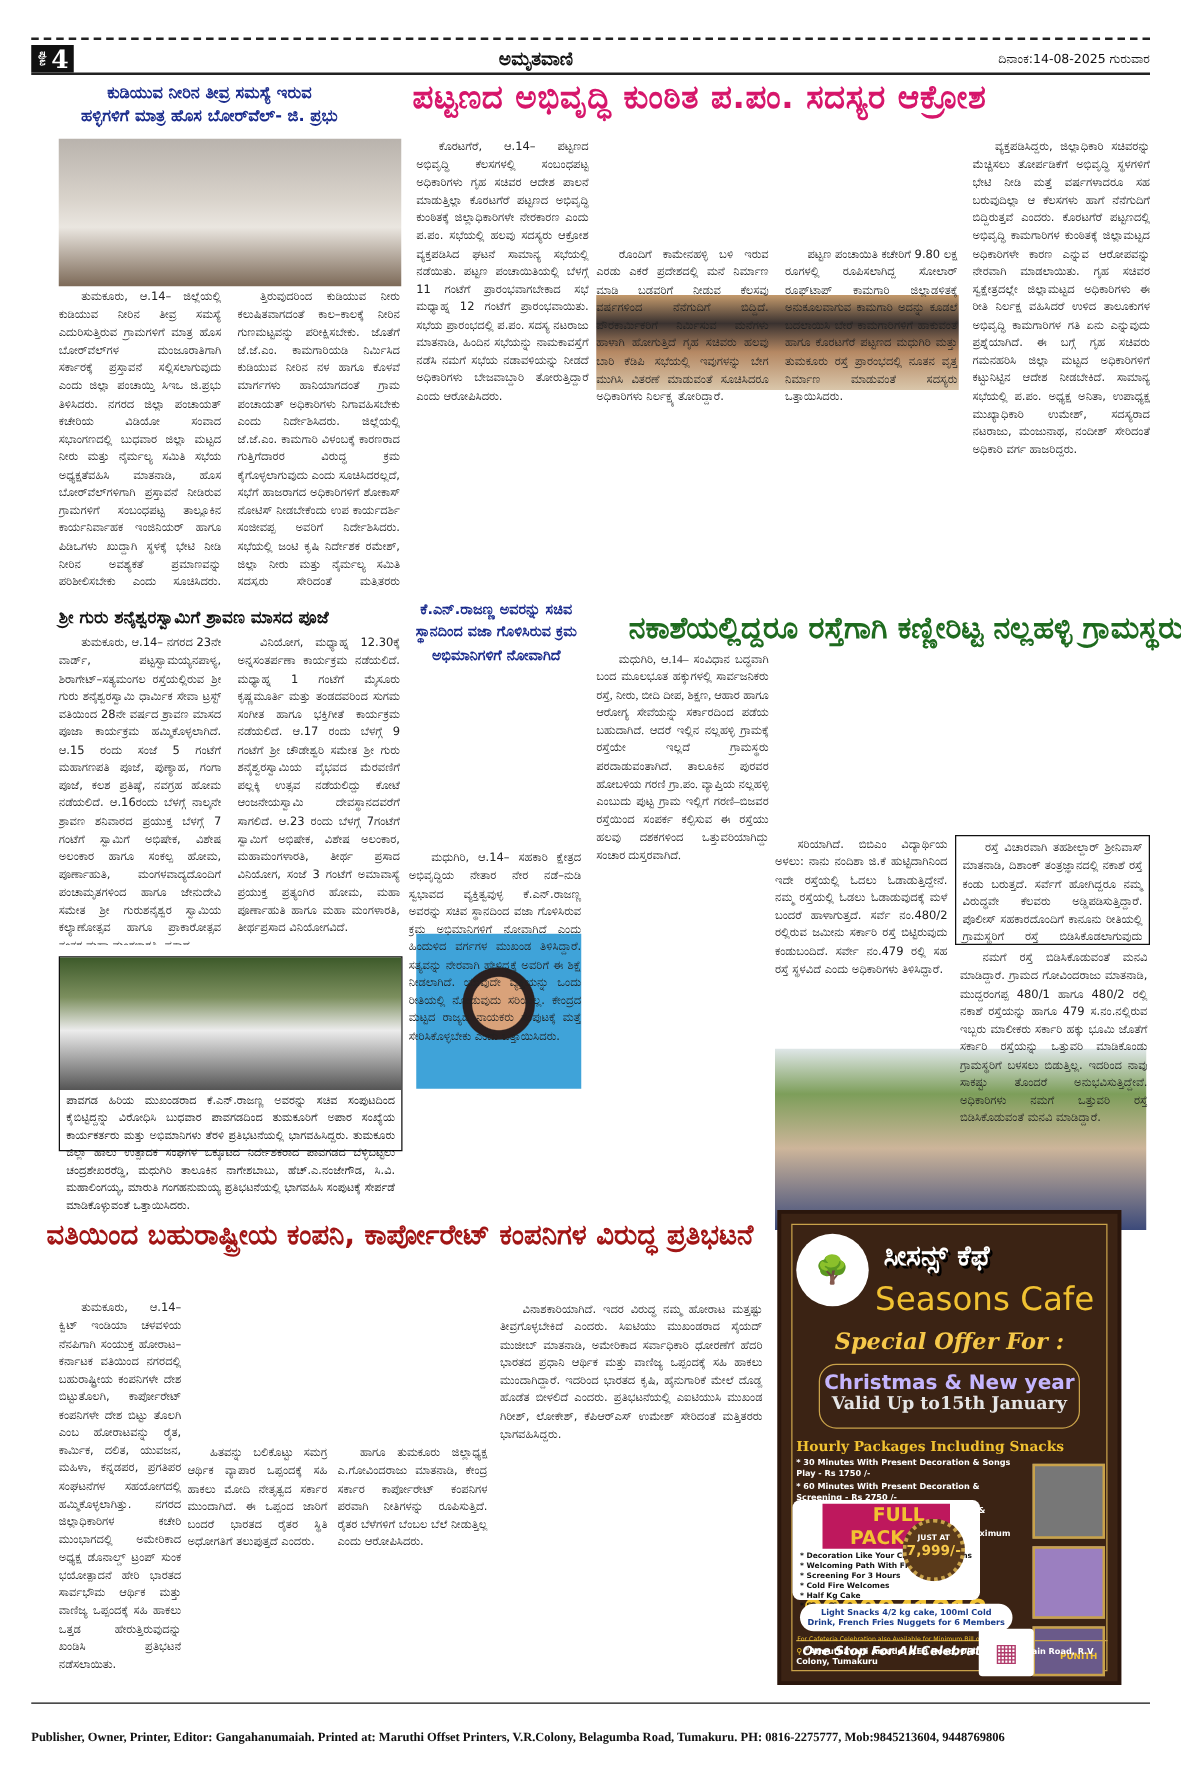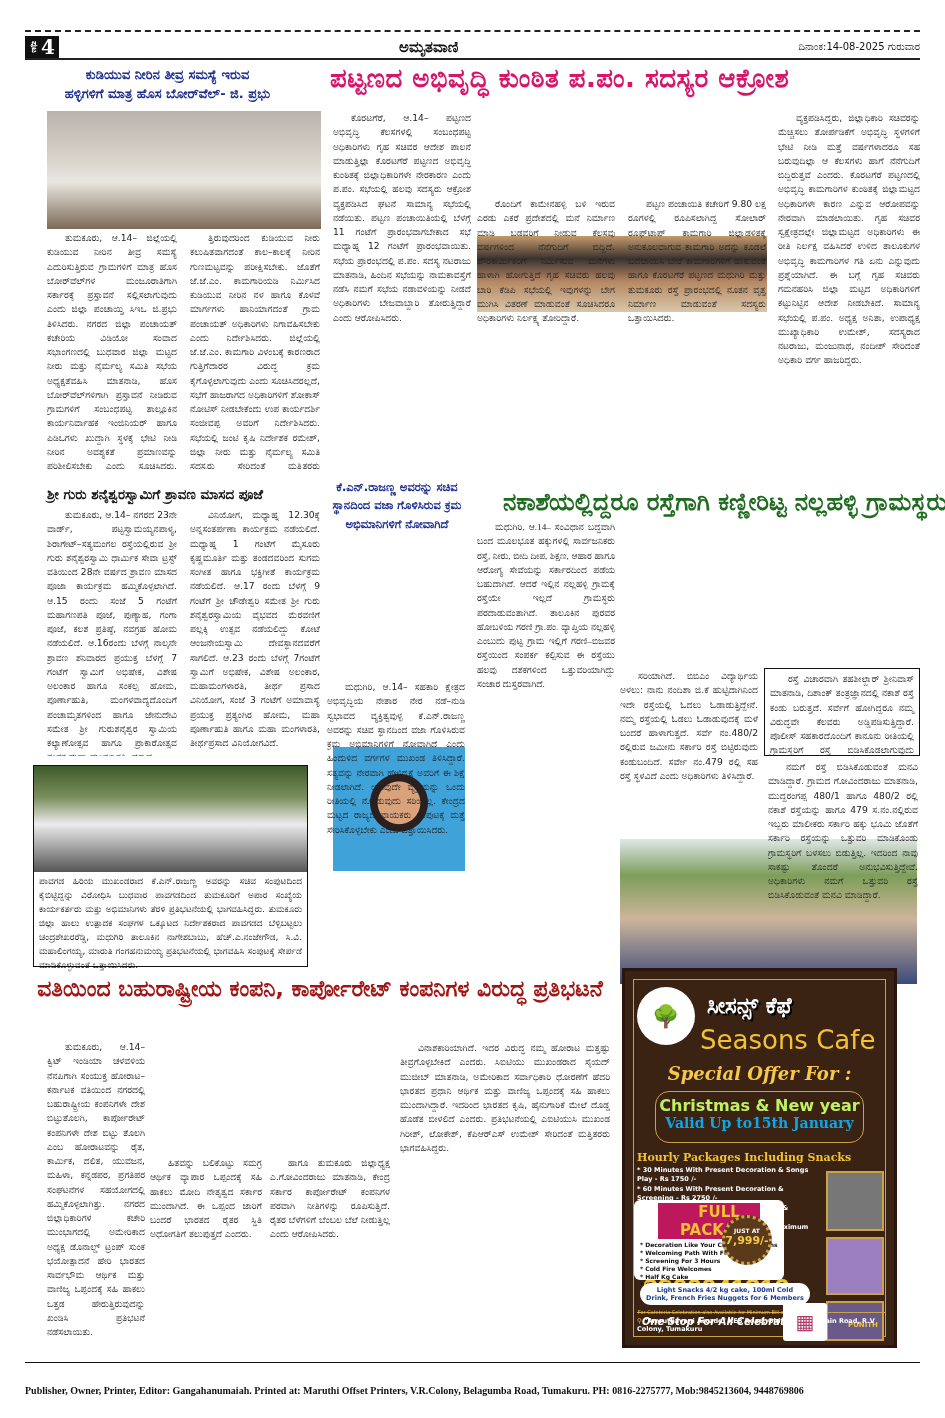--- a/index.html
+++ b/index.html
@@ -26,22 +26,22 @@
   .ph-rally { background: linear-gradient(180deg, #3d5a2a 0%, #7c8f5e 30%, #ececec 55%, #555 100%); }
   .ph-village { background: linear-gradient(180deg, #dfe7e8 0%, #7d9e5a 25%, #cdb59a 55%, #3c4a7a 100%); }
   .boxed { border: 1.5px solid #111; }
   .ad { position: absolute; left: 622px; top: 968px; width: 275px; height: 380px; background: #3b2314; border: 3px solid #2a160c; color: #fff; overflow: hidden; }
   .ad-inner { position: absolute; inset: 8px; border: 1.5px solid #c9a24a; }
   .ad-logo { position: absolute; left: 12px; top: 16px; width: 58px; height: 58px; border-radius: 50%; background: #fff; display: flex; align-items: center; justify-content: center; font-size: 22px; color: #3b7a2e; }
   .ad-kn { position: absolute; left: 82px; top: 22px; font-size: 22px; font-weight: bold; color: #fff; text-shadow: 2px 2px 0 #000; }
   .ad-en { position: absolute; left: 75px; top: 54px; font-size: 26px; color: #f1c232; font-family: "DejaVu Sans", sans-serif; }
   .ad-offer { position: absolute; left: 0; right: 0; top: 92px; text-align: center; font-family: "DejaVu Serif", serif; font-weight: bold; font-style: italic; font-size: 18px; color: #f6c84a; }
   .ad-cny { position: absolute; left: 30px; right: 30px; top: 120px; height: 52px; border: 1.5px solid #c9a24a; border-radius: 14px; text-align: center; }
-  .ad-cny .l1 { font-size: 16px; color: #bef264; font-weight: bold; margin-top: 4px; }
-  .ad-cny .l2 { font-family: "DejaVu Serif", serif; font-weight: bold; font-size: 14px; color: #0ea5e9; }
+  .ad-cny .l1 { font-size: 16px; color: #c4b5fd; font-weight: bold; margin-top: 4px; }
+  .ad-cny .l2 { font-family: "DejaVu Serif", serif; font-weight: bold; font-size: 14px; color: #e5e5e5; }
   .ad-hp-title { position: absolute; left: 12px; top: 180px; font-size: 11px; font-weight: bold; color: #f1c232; font-family: "DejaVu Serif", serif; }
   .ad-hp { position: absolute; left: 12px; top: 195px; width: 175px; font-size: 6.5px; line-height: 1.45; font-weight: bold; }
   .ad-side { position: absolute; right: 10px; width: 58px; background: #777; border: 2px solid #c9a24a; }
   .ad-book { position: absolute; left: 18px; bottom: 40px; }
   .ad-book .lbl { font-size: 11px; font-weight: bold; color: #fff; }
   .ad-book .ph { font-size: 28px; font-weight: bold; color: #f1c232; letter-spacing: -1px; font-family: "Liberation Sans", sans-serif; }
   .ad-addr { position: absolute; left: 12px; right: 8px; bottom: 12px; font-size: 6.5px; font-weight: bold; border-top: 1px solid #c9a24a; padding-top: 4px; }
   .footer { position: absolute; left: 25px; top: 1362px; width: 895px; border-top: 1.5px solid #111; padding-top: 4px; }
   .footer .kn { font-size: 9px; font-weight: bold; }
   .footer .en { font-size: 10px; font-weight: bold; font-family: "Liberation Serif", serif; margin-top: 18px; }
@@ -95,21 +95,21 @@
 <div class="abs col" style="left:190px;top:508px;width:130px;height:248px;">
     <p>ವಿನಿಯೋಗ, ಮಧ್ಯಾಹ್ನ 12.30ಕ್ಕೆ ಅನ್ನಸಂತರ್ಪಣಾ ಕಾರ್ಯಕ್ರಮ ನಡೆಯಲಿದೆ. ಮಧ್ಯಾಹ್ನ 1 ಗಂಟೆಗೆ ಮೈಸೂರು ಕೃಷ್ಣಮೂರ್ತಿ ಮತ್ತು ತಂಡದವರಿಂದ ಸುಗಮ ಸಂಗೀತ ಹಾಗೂ ಭಕ್ತಿಗೀತೆ ಕಾರ್ಯಕ್ರಮ ನಡೆಯಲಿದೆ. ಆ.17 ರಂದು ಬೆಳಗ್ಗೆ 9 ಗಂಟೆಗೆ ಶ್ರೀ ಚೌಡೇಶ್ವರಿ ಸಮೇತ ಶ್ರೀ ಗುರು ಶನೈಶ್ವರಸ್ವಾಮಿಯ ವೈಭವದ ಮೆರವಣಿಗೆ ಪಲ್ಲಕ್ಕಿ ಉತ್ಸವ ನಡೆಯಲಿದ್ದು ಕೋಟೆ ಆಂಜನೇಯಸ್ವಾಮಿ ದೇವಸ್ಥಾನದವರೆಗೆ ಸಾಗಲಿದೆ. ಆ.23 ರಂದು ಬೆಳಗ್ಗೆ 7ಗಂಟೆಗೆ ಸ್ವಾಮಿಗೆ ಅಭಿಷೇಕ, ವಿಶೇಷ ಅಲಂಕಾರ, ಮಹಾಮಂಗಳಾರತಿ, ತೀರ್ಥ ಪ್ರಸಾದ ವಿನಿಯೋಗ, ಸಂಜೆ 3 ಗಂಟೆಗೆ ಅಮಾವಾಸ್ಯೆ ಪ್ರಯುಕ್ತ ಪ್ರತ್ಯಂಗಿರ ಹೋಮ, ಮಹಾ ಪೂರ್ಣಾಹುತಿ ಹಾಗೂ ಮಹಾ ಮಂಗಳಾರತಿ, ತೀರ್ಥಪ್ರಸಾದ ವಿನಿಯೋಗವಿದೆ.</p>
   </div>
 
 <div class="abs head-blue" style="left:327px;top:478px;width:140px;font-size:11.5px;line-height:1.6;">ಕೆ.ಎನ್.ರಾಜಣ್ಣ ಅವರನ್ನು ಸಚಿವ ಸ್ಥಾನದಿಂದ ವಜಾ ಗೊಳಿಸಿರುವ ಕ್ರಮ ಅಭಿಮಾನಿಗಳಿಗೆ ನೋವಾಗಿದೆ</div>
 <div class="abs photo ph-portrait" style="left:333px;top:553px;width:132px;height:124px;"></div>
 <div class="abs col" style="left:327px;top:680px;width:138px;height:276px;">
     <p>ಮಧುಗಿರಿ, ಆ.14– ಸಹಕಾರಿ ಕ್ಷೇತ್ರದ ಅಭಿವೃದ್ಧಿಯ ನೇತಾರ ನೇರ ನಡೆ–ನುಡಿ ಸ್ವಭಾವದ ವ್ಯಕ್ತಿತ್ವವುಳ್ಳ ಕೆ.ಎನ್.ರಾಜಣ್ಣ ಅವರನ್ನು ಸಚಿವ ಸ್ಥಾನದಿಂದ ವಜಾ ಗೊಳಿಸಿರುವ ಕ್ರಮ ಅಭಿಮಾನಿಗಳಿಗೆ ನೋವಾಗಿದೆ ಎಂದು ಹಿಂದುಳಿದ ವರ್ಗಗಳ ಮುಖಂಡ ತಿಳಿಸಿದ್ದಾರೆ. ಸತ್ಯವನ್ನು ನೇರವಾಗಿ ಹೇಳಿದ್ದಕ್ಕೆ ಅವರಿಗೆ ಈ ಶಿಕ್ಷೆ ನೀಡಲಾಗಿದೆ. ಯಾವುದೇ ವ್ಯಕ್ತಿಯನ್ನು ಒಂದು ರೀತಿಯಲ್ಲಿ ನೋಡುವುದು ಸರಿಯಲ್ಲ. ಕೇಂದ್ರದ ಮಟ್ಟದ ರಾಜ್ಯದ ನಾಯಕರು ಸಂಪುಟಕ್ಕೆ ಮತ್ತೆ ಸೇರಿಸಿಕೊಳ್ಳಬೇಕು ಎಂದು ಒತ್ತಾಯಿಸಿದರು.</p>
   </div>
 
-<div class="abs boxed" style="left:33px;top:765px;width:275px;height:202px;">
+<div class="abs boxed" style="left:47px;top:765px;width:275px;height:156px;">
   <div class="photo ph-rally" style="width:100%;height:106px;"></div>
   <div class="caption">ಪಾವಗಡ ಹಿರಿಯ ಮುಖಂಡರಾದ ಕೆ.ಎನ್.ರಾಜಣ್ಣ ಅವರನ್ನು ಸಚಿವ ಸಂಪುಟದಿಂದ ಕೈಬಿಟ್ಟಿದ್ದನ್ನು ವಿರೋಧಿಸಿ ಬುಧವಾರ ಪಾವಗಡದಿಂದ ತುಮಕೂರಿಗೆ ಅಪಾರ ಸಂಖ್ಯೆಯ ಕಾರ್ಯಕರ್ತರು ಮತ್ತು ಅಭಿಮಾನಿಗಳು ತೆರಳಿ ಪ್ರತಿಭಟನೆಯಲ್ಲಿ ಭಾಗವಹಿಸಿದ್ದರು. ತುಮಕೂರು ಜಿಲ್ಲಾ ಹಾಲು ಉತ್ಪಾದಕ ಸಂಘಗಳ ಒಕ್ಕೂಟದ ನಿರ್ದೇಶಕರಾದ ಪಾವಗಡದ ಬೆಳ್ಳಿಬಟ್ಟಲು ಚಂದ್ರಶೇಖರರೆಡ್ಡಿ, ಮಧುಗಿರಿ ತಾಲೂಕಿನ ನಾಗೇಶಬಾಬು, ಹೆಚ್.ಎ.ನಂಜೇಗೌಡ, ಸಿ.ವಿ. ಮಹಾಲಿಂಗಯ್ಯ, ಮಾರುತಿ ಗಂಗಹನುಮಯ್ಯ ಪ್ರತಿಭಟನೆಯಲ್ಲಿ ಭಾಗವಹಿಸಿ ಸಂಪುಟಕ್ಕೆ ಸೇರ್ಪಡೆ ಮಾಡಿಕೊಳ್ಳುವಂತೆ ಒತ್ತಾಯಿಸಿದರು.</div>
 </div>
 
 <div class="abs head-green" style="left:475px;top:488px;width:450px;margin-left:28px;">ನಕಾಶೆಯಲ್ಲಿದ್ದರೂ ರಸ್ತೆಗಾಗಿ ಕಣ್ಣೀರಿಟ್ಟ ನಲ್ಲಹಳ್ಳಿ ಗ್ರಾಮಸ್ಥರು</div>
 <div class="abs col" style="left:477px;top:520px;width:138px;height:440px;font-family:Liberation Serif, serif;">
     <p>ಮಧುಗಿರಿ, ಆ.14– ಸಂವಿಧಾನ ಬದ್ಧವಾಗಿ ಬಂದ ಮೂಲಭೂತ ಹಕ್ಕುಗಳಲ್ಲಿ ಸಾರ್ವಜನಿಕರು ರಸ್ತೆ, ನೀರು, ಬೀದಿ ದೀಪ, ಶಿಕ್ಷಣ, ಆಹಾರ ಹಾಗೂ ಆರೋಗ್ಯ ಸೇವೆಯನ್ನು ಸರ್ಕಾರದಿಂದ ಪಡೆಯ ಬಹುದಾಗಿದೆ. ಆದರೆ ಇಲ್ಲಿನ ನಲ್ಲಹಳ್ಳಿ ಗ್ರಾಮಕ್ಕೆ ರಸ್ತೆಯೇ ಇಲ್ಲದೆ ಗ್ರಾಮಸ್ಥರು ಪರದಾಡುವಂತಾಗಿದೆ. ತಾಲೂಕಿನ ಪುರವರ ಹೋಬಳಿಯ ಗರಣಿ ಗ್ರಾ.ಪಂ. ವ್ಯಾಪ್ತಿಯ ನಲ್ಲಹಳ್ಳಿ ಎಂಬುದು ಪುಟ್ಟ ಗ್ರಾಮ ಇಲ್ಲಿಗೆ ಗರಣಿ–ಬಿಜವರ ರಸ್ತೆಯಿಂದ ಸಂಪರ್ಕ ಕಲ್ಪಿಸುವ ಈ ರಸ್ತೆಯು ಹಲವು ದಶಕಗಳಿಂದ ಒತ್ತುವರಿಯಾಗಿದ್ದು ಸಂಚಾರ ದುಸ್ತರವಾಗಿದೆ.</p>
   </div>
 <div class="abs photo ph-village" style="left:620px;top:521px;width:297px;height:145px;"></div>
 <div class="abs col" style="left:620px;top:669px;width:138px;height:290px;">

